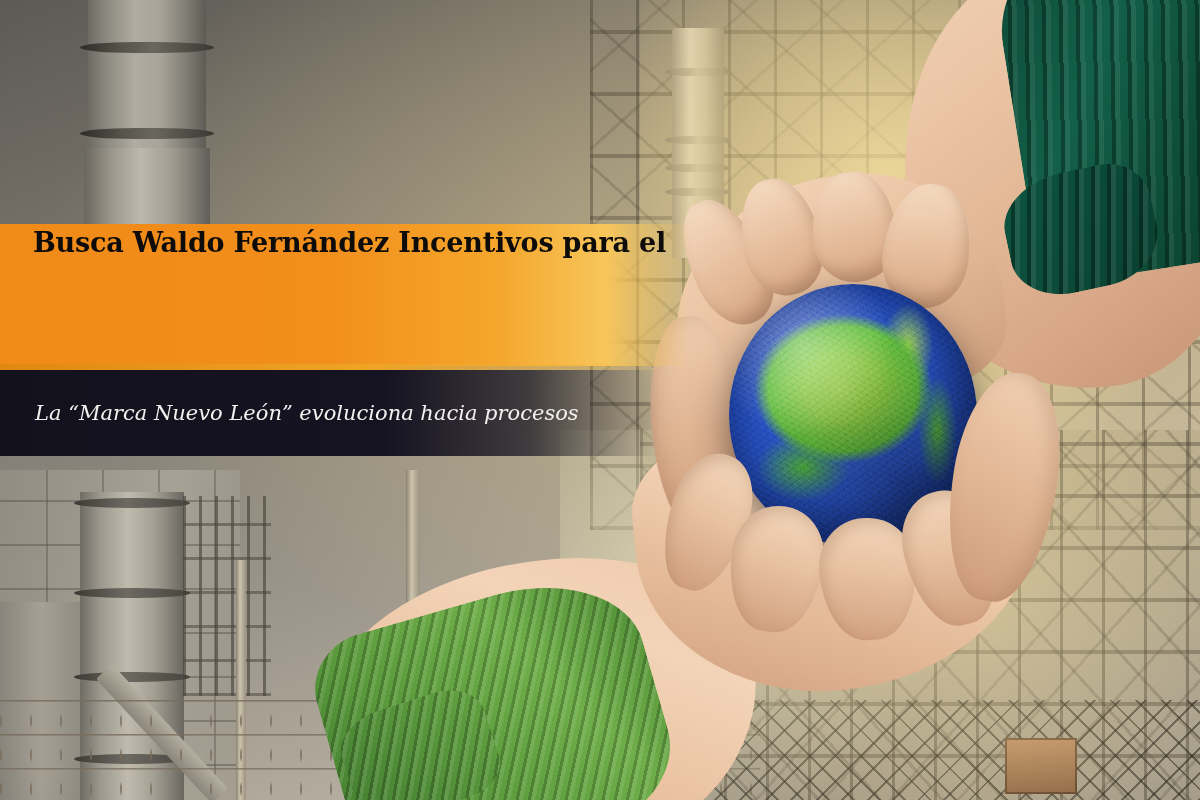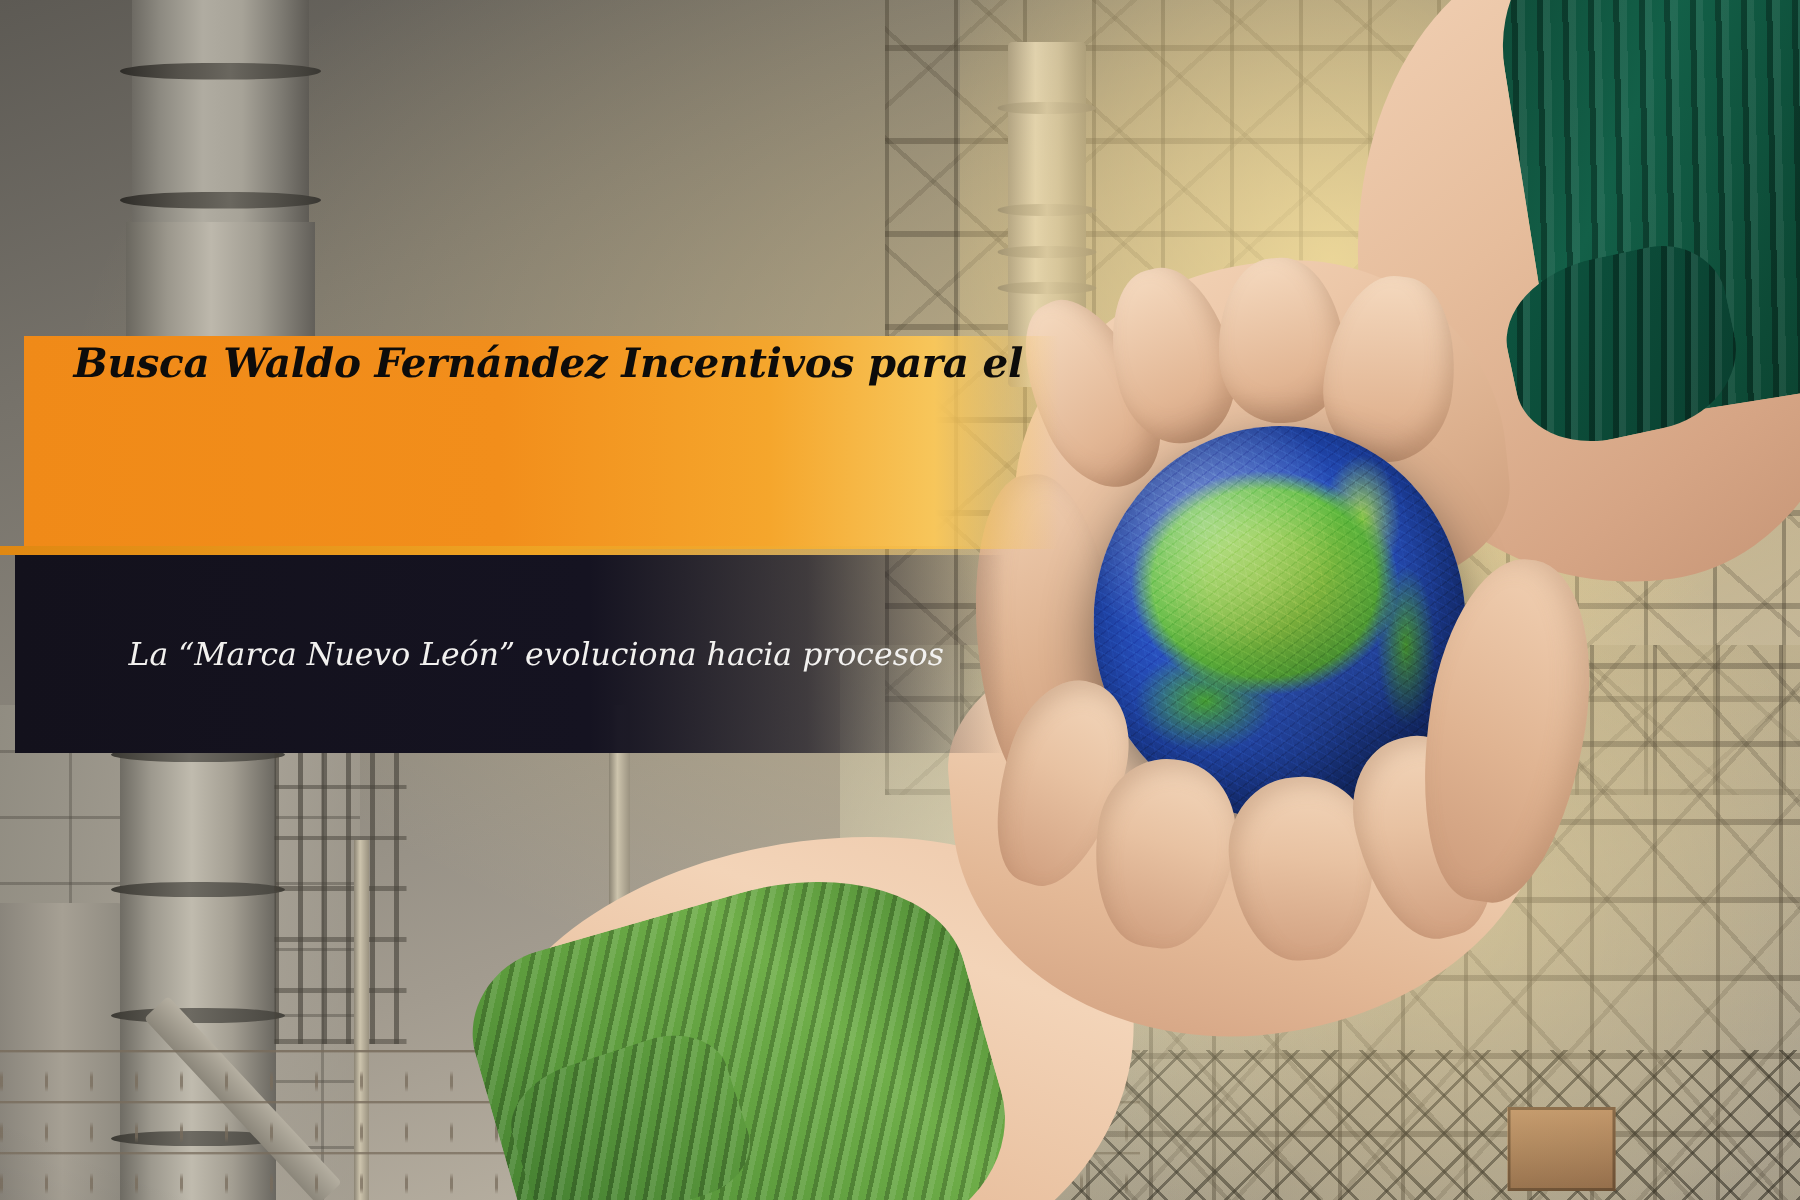--- a/index.html
+++ b/index.html
@@ -273,39 +273,39 @@
     position:absolute; inset:0; border-radius:50%;
     background:
       repeating-linear-gradient(28deg, rgba(255,255,255,.12) 0 1px, rgba(0,0,0,0) 1px 5px),
       repeating-linear-gradient(-38deg, rgba(0,0,0,.16) 0 1px, rgba(0,0,0,0) 1px 6px),
       repeating-linear-gradient(78deg, rgba(255,255,255,.07) 0 1px, rgba(0,0,0,0) 1px 7px);
     mix-blend-mode:overlay; opacity:.85;
   }
 
   
   .band-title{
-    position:absolute; left:16px; top:224px; width:690px; height:142px;
+    position:absolute; left:0; top:224px; width:690px; height:142px;
     background:linear-gradient(90deg,#F08A18 0%, #F28E1B 46%, #F5A62C 72%, #F7C65B 88%, rgba(247,206,110,0) 100%);
-    display:flex; flex-direction:column; justify-content:flex-start;font-style:italic;
+    display:flex; flex-direction:column; justify-content:flex-start;
   }
   .band-title .line{
     color:#0d0c0b;
     font-family:"DejaVu Serif", serif;
     font-weight:700;
     font-size:27px;
     line-height:38px;
     letter-spacing:-.2px;
     padding-left:33px;
     white-space:nowrap;
   }
 
   .band-sub{
-    position:absolute; left:10px; top:370px; width:660px; height:132px;
+    position:absolute; left:0; top:370px; width:660px; height:86px;
     background:linear-gradient(90deg,#13111c 0%, #151321 58%, rgba(22,20,33,.72) 80%, rgba(24,22,36,0) 100%);
-    display:flex; flex-direction:column; justify-content:center;text-align:center;
+    display:flex; flex-direction:column; justify-content:center;
   }
   .band-sub .line{
     color:#f2f1ef;
     font-family:"DejaVu Serif", serif;
     font-style:italic;
     font-size:21px;
     line-height:31px;
     padding-left:35px;
     white-space:nowrap;
   }

